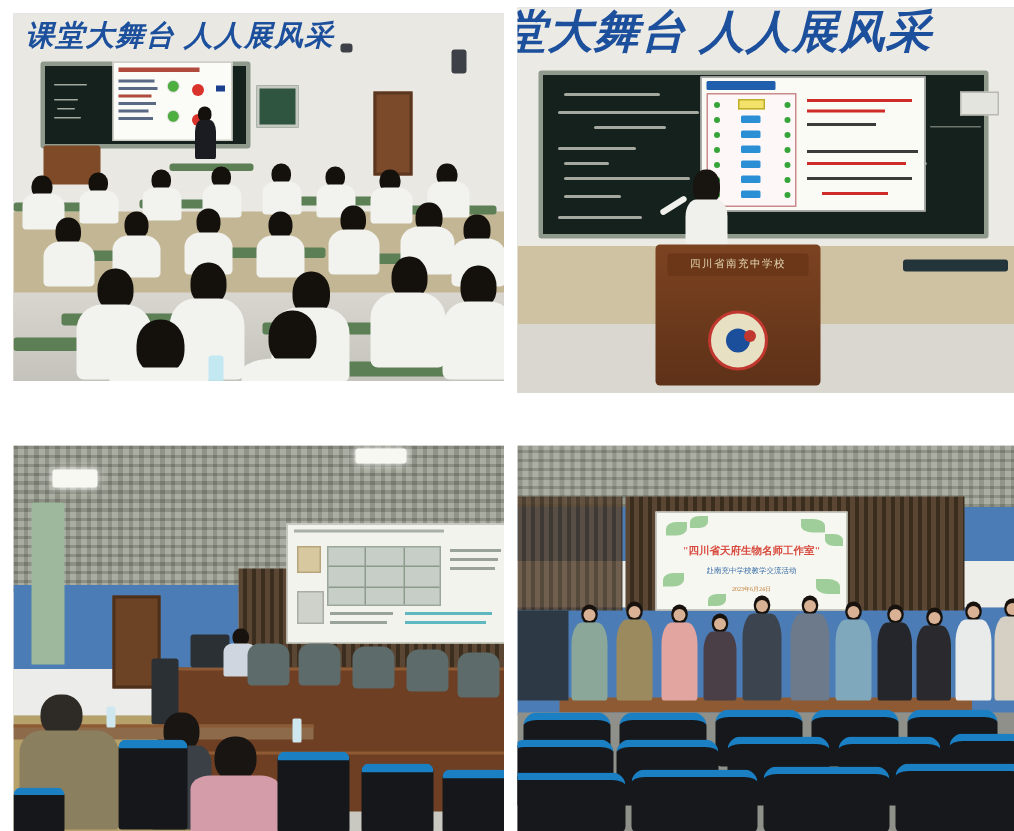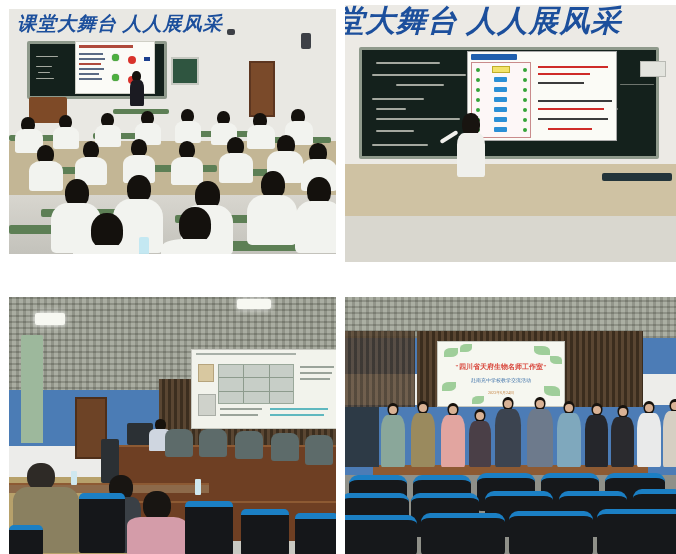--- a/index.html
+++ b/index.html
@@ -342,20 +342,28 @@
 
       <div class="side-table"></div>
       <div style="position:absolute; right:10px; top:56px; width:26px; height:16px; background:#e3e4de; border:1px solid #b9bab4;"></div>
 
       <div style="position:absolute; left:108px; top:108px; width:36px; height:62px;">
         <div style="position:absolute; left:9px; top:0; width:18px; height:24px; border-radius:46%; background:#181410;"></div>
         <div style="position:absolute; left:4px; top:20px; width:28px; height:44px; background:#f0f0ec; border-radius:26% 26% 6% 6%;"></div>
         <div style="position:absolute; left:-14px; top:22px; width:20px; height:4px; background:#f0f0ec; transform:rotate(-32deg); border-radius:2px;"></div>
       </div>
 
+      <div class="podium-tr">
+        <div class="podium-plate">四川省南充中学校</div>
+        <div class="emblem">
+          <div class="emblem-inner">
+              <div class="emblem-dot"></div>
+            </div>
+        </div>
+      </div>
     </div>
   </div>
 
   <div class="photo" id="photo-bl">
     <div class="scene">
       <div class="bl-ceiling"></div>
       <div class="bl-lamp" style="left:26px; top:16px; width:30px; height:12px;"></div>
       <div class="bl-lamp" style="left:228px; top:2px; width:34px; height:10px;"></div>
 
       <div class="bl-wall-blue" style="left:0; top:36%; width:46%; height:22%;"></div>

